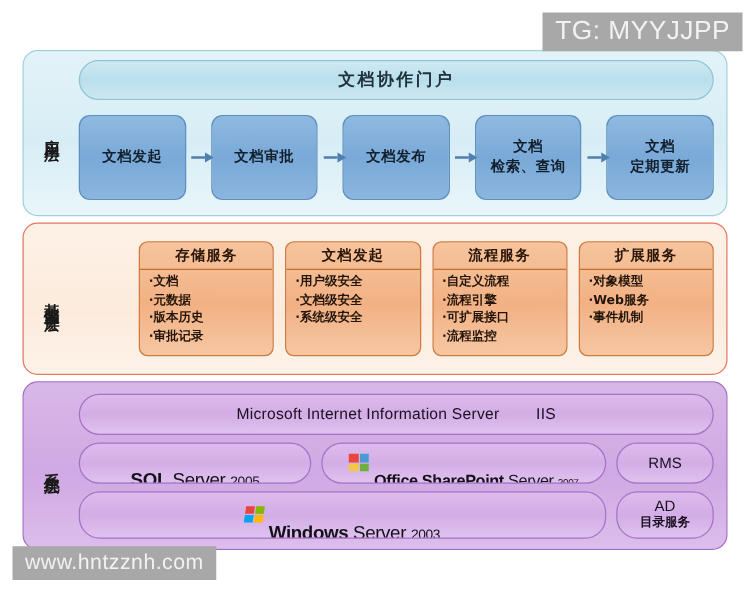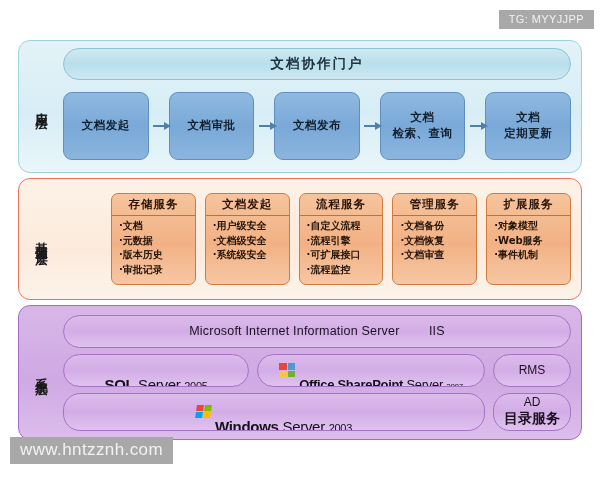--- a/index.html
+++ b/index.html
@@ -9,21 +9,21 @@
     background: #ffffff;
     overflow: hidden;
   }
   #canvas { position: relative; width: 600px; height: 480px; background: #fff; }
 
   
   .watermark {
     position: absolute;
     background: #a8a8a8;
     color: #f2f2f2;
-    font-size: 11px;
+    font-size: 21px;
     letter-spacing: .4px;
     padding: 3px 10px 4px 10px;
     white-space: nowrap;
   }
   #wm-top { right: 6px; top: 10px; }
   #wm-bottom { left: 10px; bottom: 16px; font-size: 17px; }
 
   
   .layer {
     position: absolute;
@@ -172,21 +172,21 @@
     letter-spacing: -.3px; line-height: 1;
     font-family: "Liberation Sans", sans-serif;
     margin-top: 23px;
   }
   .prod-name .light { font-weight: 400; }
   .prod-name.sm { font-size: 13px; }
   .prod-year { font-size: 11px; font-weight: 400; }
   .prod-year.tiny { font-size: 8px; }
   .pill-simple { font-size: 12px; text-align: center; line-height: 1.25; }
   .pill-simple .sub {
-    display: block; font-size: 14px; font-weight: 600;
+    display: block; font-size: 10px; font-weight: 600;
     font-family: "DejaVu Sans", "Liberation Sans", sans-serif;
   }
 </style>
 </head>
 <body>
 
 <div id="canvas">
 
   <div class="layer" id="layer-app">
     <div class="layer-label">应用层</div>
@@ -244,28 +244,20 @@
         <div class="svc-card">
           <div class="svc-title">流程服务</div>
           <div class="svc-list">
             <div class="svc-item">自定义流程</div>
             <div class="svc-item">流程引擎</div>
             <div class="svc-item">可扩展接口</div>
             <div class="svc-item">流程监控</div>
           </div>
         </div>
 
-        <div class="svc-card">
-          <div class="svc-title">管理服务</div>
-          <div class="svc-list">
-            <div class="svc-item">文档备份</div>
-            <div class="svc-item">文档恢复</div>
-            <div class="svc-item">文档审查</div>
-          </div>
-        </div>
 
         <div class="svc-card">
           <div class="svc-title">扩展服务</div>
           <div class="svc-list">
             <div class="svc-item">对象模型</div>
             <div class="svc-item">Web服务</div>
             <div class="svc-item">事件机制</div>
           </div>
         </div>
 

